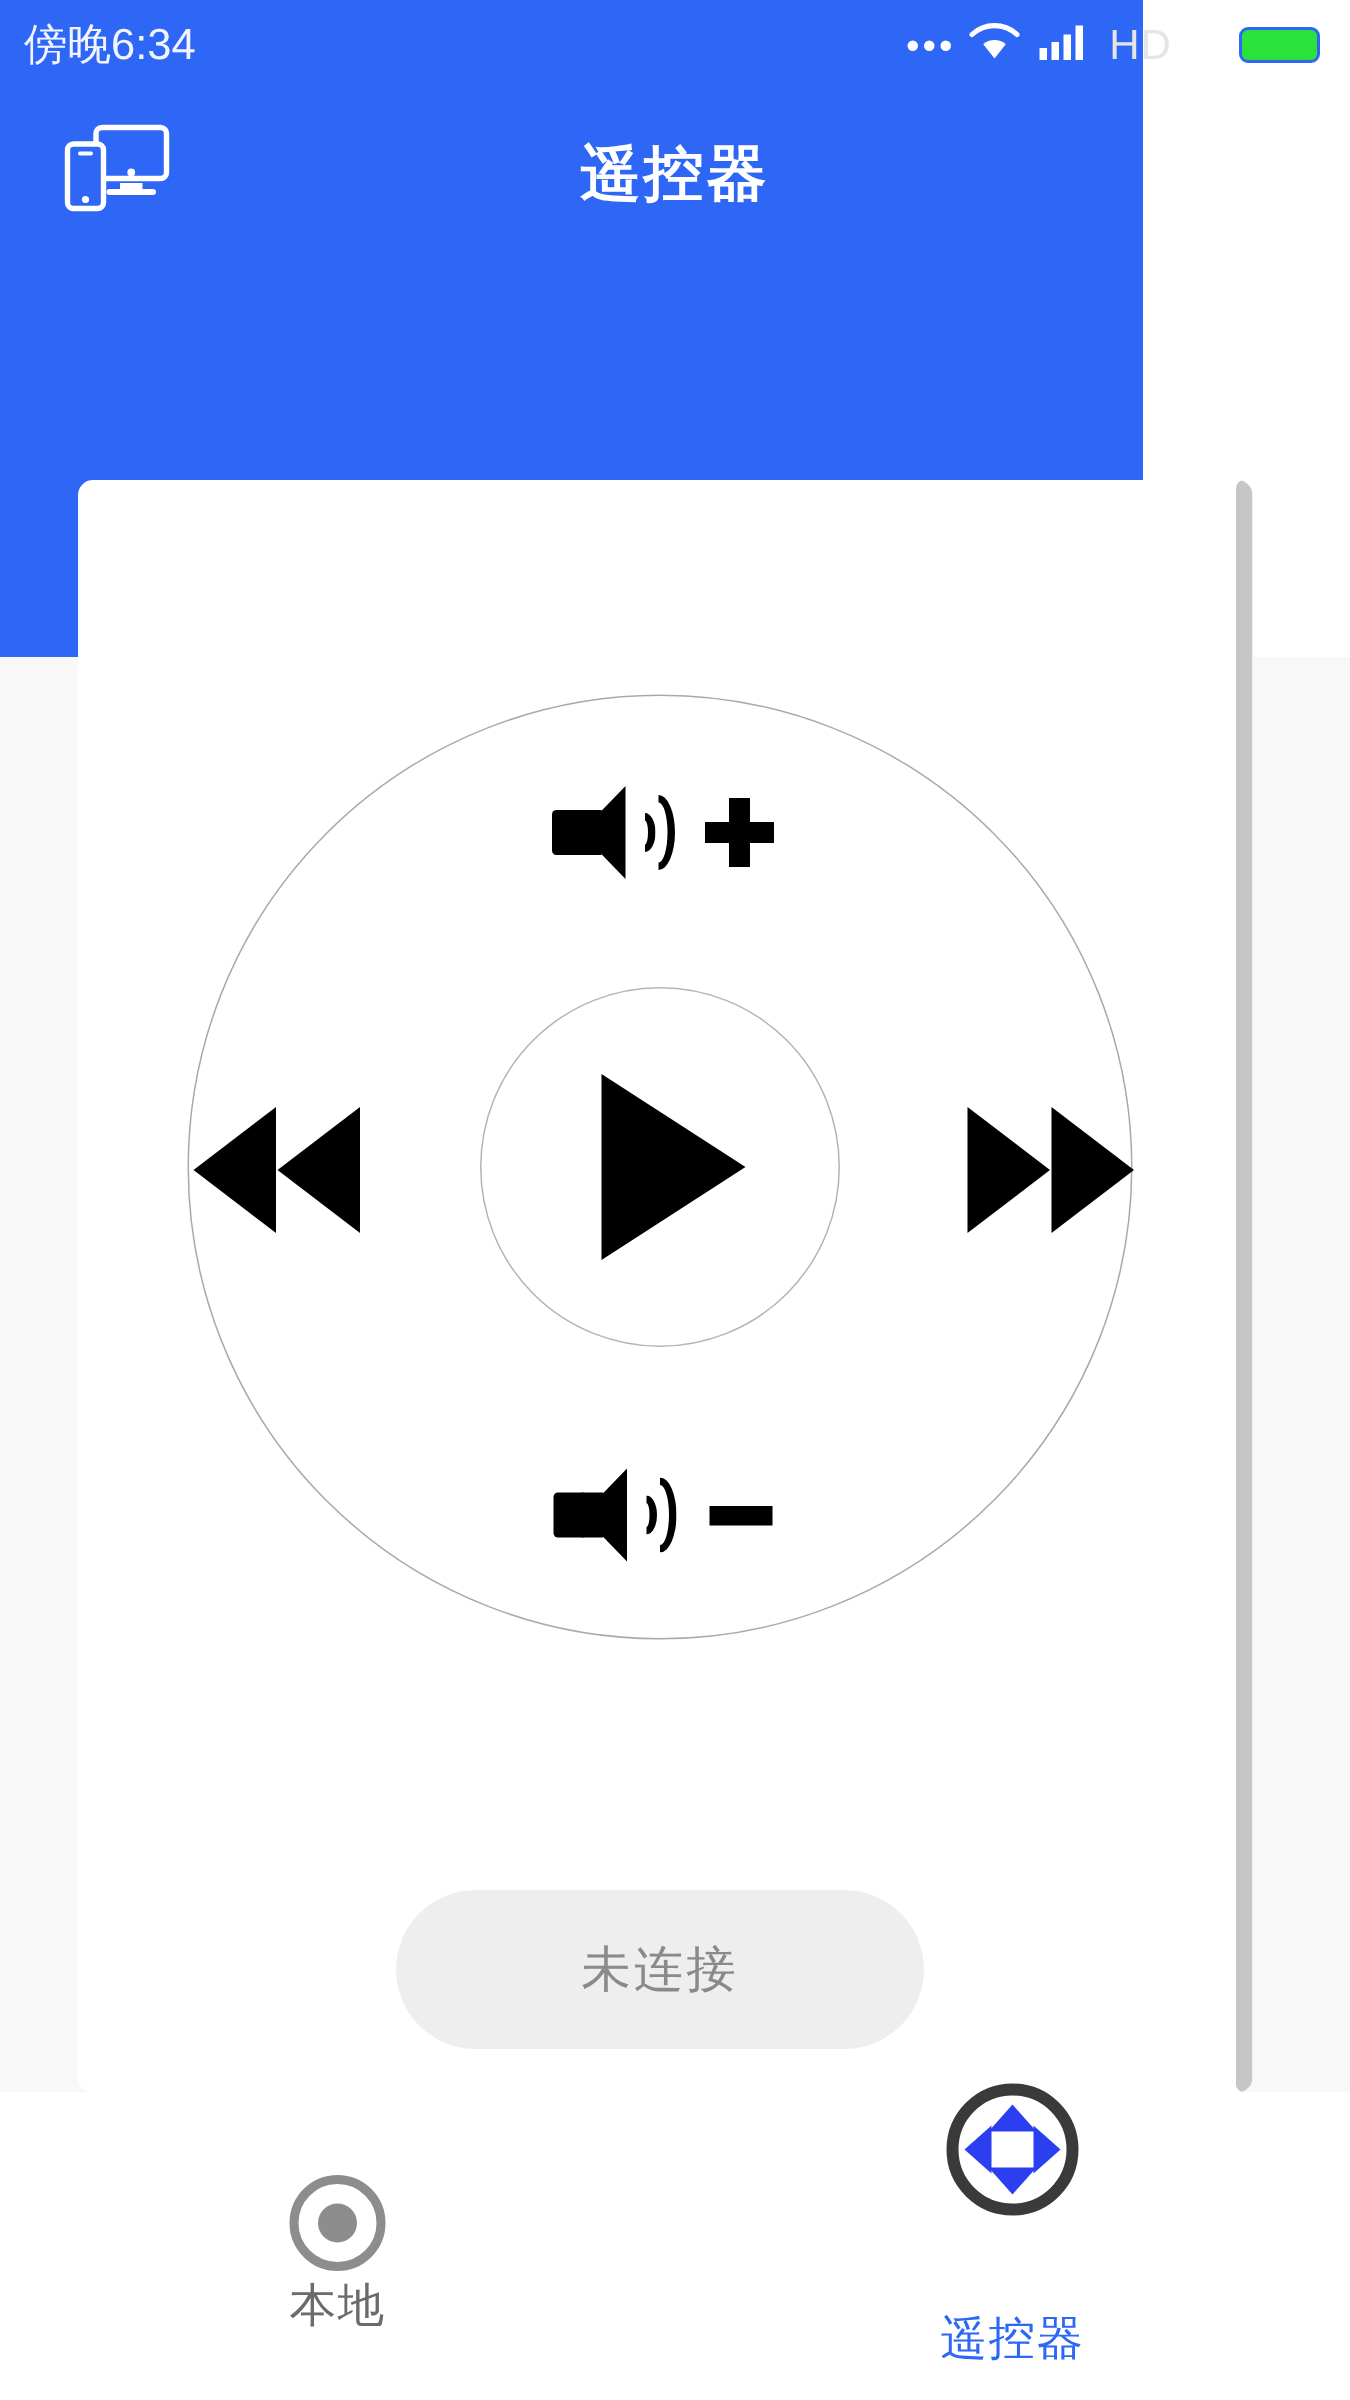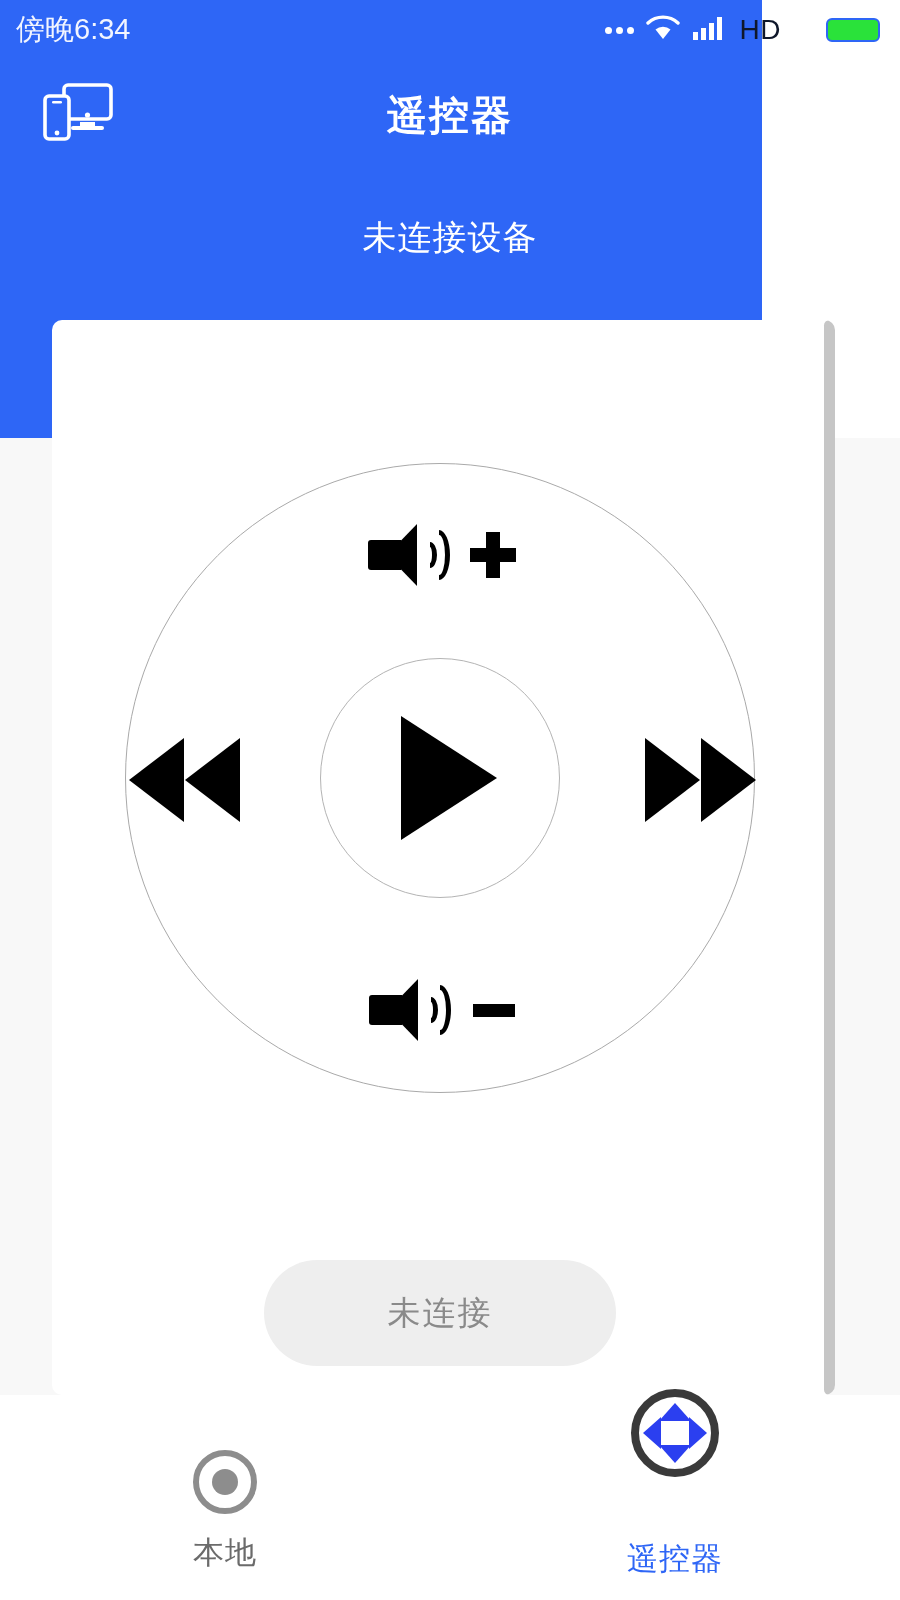--- a/index.html
+++ b/index.html
@@ -21,21 +21,21 @@
   #status-bar{
     position:absolute; left:0; top:0; width:900px; height:60px;
     display:flex; align-items:center; justify-content:space-between;
     padding:0 18px 0 16px;
     color:#ffffff;
   }
   #status-time{ font-size:29px; letter-spacing:0px; color:#f2f5ff; }
   #status-icons{ display:flex; align-items:center; gap:12px; }
   .dots3{ display:flex; align-items:flex-end; gap:4px; }
   .dots3 i{ width:7px; height:7px; border-radius:50%; background:#ffffff; display:block; }
-  .hd-label{ font-size:28px; color:#0f172a; letter-spacing:0.5px; }
+  .hd-label{ font-size:28px; color:#e5e5e5; letter-spacing:0.5px; }
   .bolt{ font-size:27px; color:#ffffff; line-height:1; }
   .battery{
     width:58px; height:28px; border:2.5px solid #ffffff; border-radius:8px;
     position:relative; padding:2px; background:#2e66f6;
   }
   .battery:after{
     content:""; position:absolute; right:-7px; top:8px; width:4px; height:11px;
     background:#ffffff; border-radius:0 2px 2px 0;
   }
   .battery span{ display:block; width:100%; height:100%; background:#2ae23a; border-radius:4px; }
@@ -156,21 +156,21 @@
 
   
   #bottom-nav{
     position:absolute; left:0; top:1395px; width:900px; height:205px;
     background:#ffffff; display:flex;
   }
   .nav-item{
     flex:1; display:flex; flex-direction:column; align-items:center; justify-content:flex-start;
     padding-top:55px; position:relative;
   }
-  .nav-label{ font-size:31px; color:#6b6b6b; margin-top:18px; letter-spacing:1px; }
+  .nav-label{ font-size:31px; color:#6b6b6b; margin-top:2px; letter-spacing:1px; }
   .nav-label.active{ color:#2e66f6; }
 
   
   #icon-local{ width:64px; height:64px; border:6px solid #8d8d8d; border-radius:50%;
     display:flex; align-items:center; justify-content:center; }
   #icon-local i{ width:26px; height:26px; border-radius:50%; background:#8d8d8d; display:block; }
 
   
   #nav-remote{ }
   #icon-dpad{
@@ -240,21 +240,20 @@
       </svg>
     </div>
     <div id="app-title">遥控器</div>
     <div id="overflow-menu">
         <i></i>
         <i></i>
         <i></i>
       </div>
   </div>
 
-  <div id="connect-status">未连接设备</div>
 </div>
 
 <div id="page-bg"></div>
 
 <div id="remote-card">
 
   <div id="outer-ring"></div>
   <div id="inner-ring"></div>
 
   <div class="ctrl" id="vol-up">

